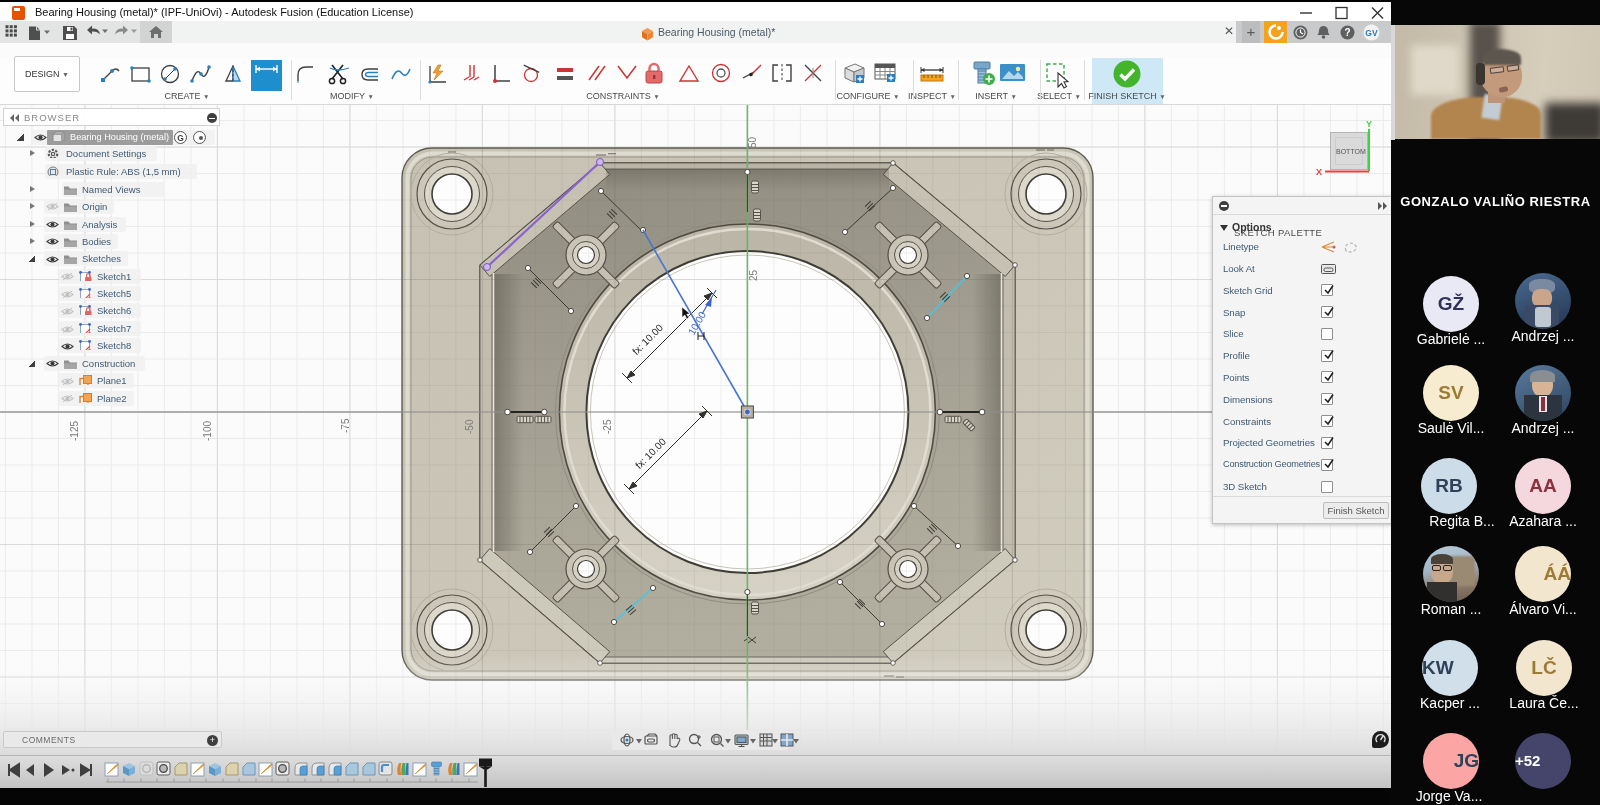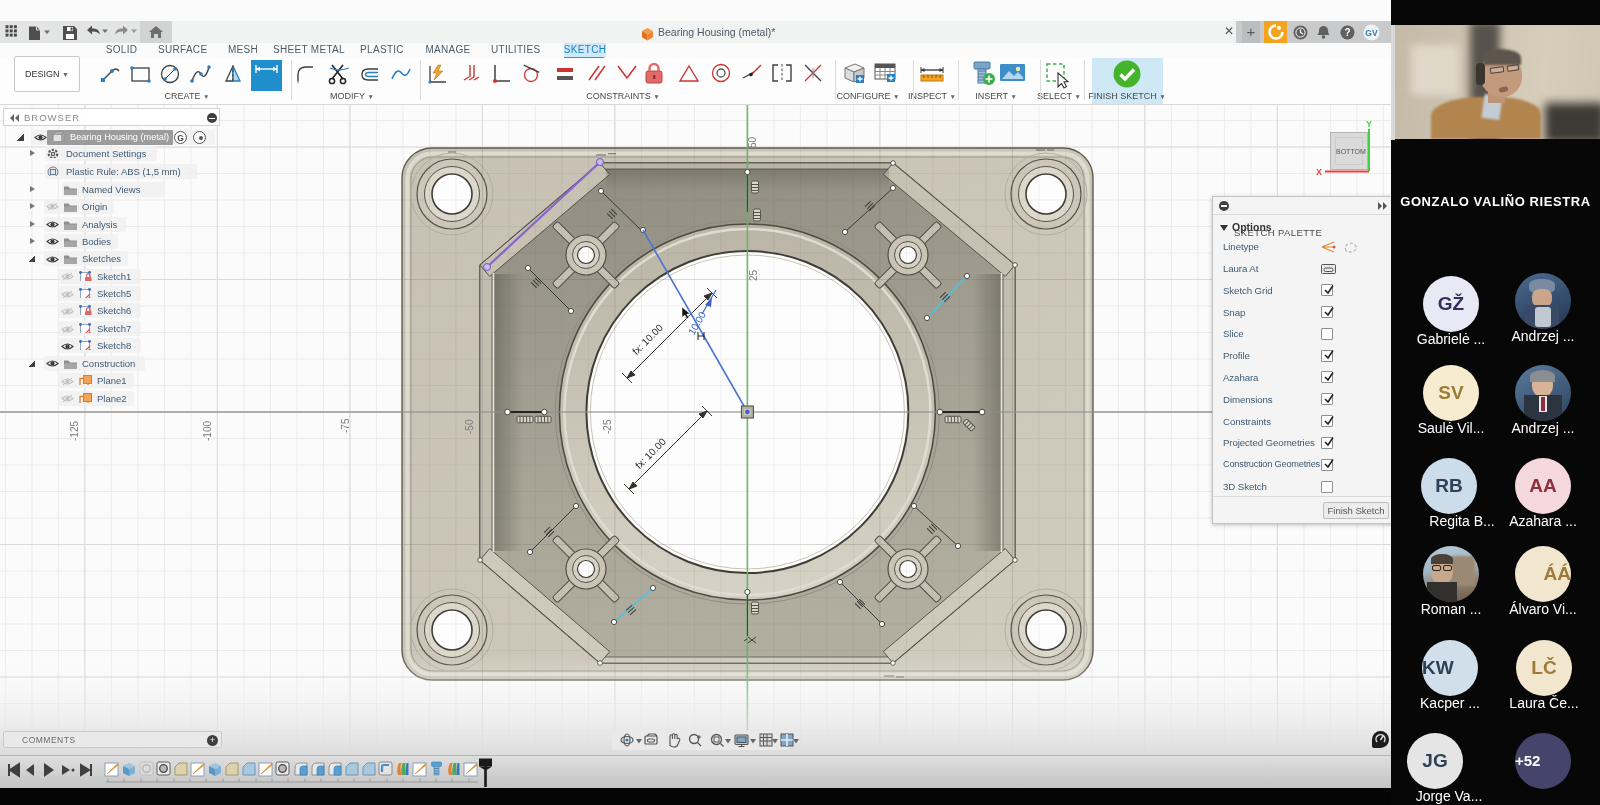--- a/index.html
+++ b/index.html
@@ -819,21 +819,21 @@
           </svg>Options</div>
  <div id="prows">
           <div class="prow" style="top:43.69999999999999px">Linetype</div>
 <svg style="position:absolute;left:108px;top:42.69999999999999px" width="16" height="14">
             <path d="M1 7 L13 2 M1 7 L13 12 M1 7 H14" stroke="#e08a30" stroke-width="1.2" fill="none"></path>
             <circle cx="13" cy="7" r="1.5" fill="#e05050"></circle>
           </svg>
 <svg style="position:absolute;left:130px;top:42.69999999999999px" width="16" height="14">
             <path d="M3 11 Q1 6 5 4 Q9 2 12 5 Q15 8 11 11 Q7 13 3 11Z" fill="none" stroke="#b9b9b9" stroke-width="1.3" stroke-dasharray="3 2"></path>
           </svg>
-<div class="prow" style="top:65.60000000000002px">Laura At</div>
+<div class="prow" style="top:65.60000000000002px">Look At</div>
 <svg style="position:absolute;left:108px;top:65.60000000000002px" width="15" height="12">
             <rect x="0.5" y="1.5" width="14" height="9" rx="1" fill="#e8e8e8" stroke="#555"></rect>
             <rect x="3" y="5" width="9" height="3.5" rx="1.5" fill="none" stroke="#555"></rect>
           </svg>
 <div class="prow" style="top:87.60000000000002px">Sketch Grid</div>
 <span class="cbx" style="left:108px;top:87.10000000000002px">
             <svg width="12" height="12" style="position:absolute;left:0.5px;top:-1.5px">
               <path d="M2 6 L5 9 L10 1.5" fill="none" stroke="#222" stroke-width="1.6"></path>
             </svg>
           </span>
@@ -844,21 +844,21 @@
             </svg>
           </span>
 <div class="prow" style="top:131.39999999999998px">Slice</div>
 <span class="cbx" style="left:108px;top:130.89999999999998px"></span>
 <div class="prow" style="top:153.39999999999998px">Profile</div>
 <span class="cbx" style="left:108px;top:152.89999999999998px">
             <svg width="12" height="12" style="position:absolute;left:0.5px;top:-1.5px">
               <path d="M2 6 L5 9 L10 1.5" fill="none" stroke="#222" stroke-width="1.6"></path>
             </svg>
           </span>
-<div class="prow" style="top:174.89999999999998px">Azahara</div>
+<div class="prow" style="top:174.89999999999998px">Points</div>
 <span class="cbx" style="left:108px;top:174.39999999999998px">
             <svg width="12" height="12" style="position:absolute;left:0.5px;top:-1.5px">
               <path d="M2 6 L5 9 L10 1.5" fill="none" stroke="#222" stroke-width="1.6"></path>
             </svg>
           </span>
 <div class="prow" style="top:196.89999999999998px">Dimensions</div>
 <span class="cbx" style="left:108px;top:196.39999999999998px">
             <svg width="12" height="12" style="position:absolute;left:0.5px;top:-1.5px">
               <path d="M2 6 L5 9 L10 1.5" fill="none" stroke="#222" stroke-width="1.6"></path>
             </svg>
@@ -968,20 +968,29 @@
 <svg style="position:absolute;left:160px;top:9px" width="6" height="5">
           <path d="M0 0 H6 L3 4.5Z" fill="#666"></path>
         </svg>
 <svg style="position:absolute;left:181px;top:9px" width="6" height="5">
           <path d="M0 0 H6 L3 4.5Z" fill="#666"></path>
         </svg>
       </div>
 <div id="perf"><svg width="17" height="17">
           <path d="M5 11 A4.5 4.5 0 1 1 12 11" fill="none" stroke="#ddd" stroke-width="1.5"></path>
           <line x1="8.5" y1="9" x2="11" y2="5" stroke="#ddd" stroke-width="1.5"></line>
+        </svg></div>
+  </div>
+  <div id="titlebar">
+    <div id="fulogo"></div>
+    <div class="ttext">Bearing Housing (metal)* (IPF-UniOvi) - Autodesk Fusion (Education License)</div>
+    <div id="wbtns"><svg width="115" height="18">
+          <line x1="24" y1="9" x2="36" y2="9" stroke="#333" stroke-width="1.4"></line>
+          <rect x="60" y="3.5" width="11" height="11" fill="none" stroke="#333" stroke-width="1.3"></rect>
+          <path d="M96 3.5 L107 14.5 M107 3.5 L96 14.5" stroke="#333" stroke-width="1.4"></path>
         </svg></div>
   </div>
   <div id="tabstrip">
       <div style="position:absolute;left:1236px;top:0;width:155px;height:22px;background:#c9cacb"></div>
       <span style="position:absolute;left:1224px;top:3px;font-size:12px;color:#555;z-index:3">✕</span>
       <div style="position:absolute;left:1242px;top:0px;width:18px;height:22px;background:#bcbdbe;color:#5a5a5a;font-size:15px;text-align:center;line-height:21px;">+</div>
       <div style="position:absolute;left:1264px;top:0px;width:23px;height:22px;background:#f5a31c"></div>
       <svg style="position:absolute;left:1268px;top:3px" width="16" height="16">
         <circle cx="8" cy="8" r="6.5" fill="none" stroke="#fff" stroke-width="2.6"></circle>
         <rect x="8" y="0" width="8" height="8" fill="#f5a31c"></rect>
@@ -1040,32 +1049,20 @@
       <div id="doctab">
         <svg width="22" height="22" style="position:absolute;left:466px;top:3px">
           <g transform="translate(4,4) scale(0.78)">
             <path d="M0 4 L7 0 L14 4 L7 8 Z" fill="#f59a4a"></path>
             <path d="M0 4 L7 8 V16 L0 12 Z" fill="#e2701d"></path>
             <path d="M14 4 L7 8 V16 L14 12 Z" fill="#ef8430"></path>
           </g>
         </svg>
         <span style="position:absolute;left:486px;top:4.5px;font-size:10.5px;color:#4a5a66">Bearing Housing (metal)*</span>
       </div>
-    </div>
-  <div id="ribbontabs">
-      <span class="rtab" style="left:121.5px;transform:translateX(-50%)">SOLID</span>
-      <span class="rtab" style="left:182.7px;transform:translateX(-50%)">SURFACE</span>
-      <span class="rtab" style="left:243px;transform:translateX(-50%)">MESH</span>
-      <span class="rtab" style="left:309px;transform:translateX(-50%)">SHEET METAL</span>
-      <span class="rtab" style="left:382px;transform:translateX(-50%)">PLASTIC</span>
-      <span class="rtab" style="left:448px;transform:translateX(-50%)">MANAGE</span>
-      <span class="rtab" style="left:515.7px;transform:translateX(-50%)">UTILITIES</span>
-      <span style="position:absolute;left:564px;top:0;width:42px;height:15px;background:#cfe9f8"></span>
-      <span class="rtab" style="left:585px;transform:translateX(-50%);color:#1687c4;z-index:2">SKETCH</span>
-      <span style="position:absolute;left:564px;top:14px;width:40px;height:3px;background:#19a0dd"></span>
     </div>
   <div id="ribbon">
       <div style="position:absolute;left:1092px;top:0;width:71px;height:46px;background:#cfe8f6"></div>
       <div style="position:absolute;left:14px;top:-2px;width:66px;height:36px;background:#fff;border:1px solid #c8c8c8;border-radius:2px;font-size:9px;color:#333;text-align:center;line-height:34px;">DESIGN <span style="font-size:7px;color:#666">▼</span></div>
       <div style="position:absolute;left:187px;top:33px;transform:translateX(-50%);font-size:9px;color:#4a4a4a;white-space:nowrap">CREATE <span style="font-size:6.5px;color:#666">▼</span></div>
       <div style="position:absolute;left:352px;top:33px;transform:translateX(-50%);font-size:9px;color:#4a4a4a;white-space:nowrap">MODIFY <span style="font-size:6.5px;color:#666">▼</span></div>
       <div style="position:absolute;left:623px;top:33px;transform:translateX(-50%);font-size:9px;color:#4a4a4a;white-space:nowrap">CONSTRAINTS <span style="font-size:6.5px;color:#666">▼</span></div>
       <div style="position:absolute;left:868px;top:33px;transform:translateX(-50%);font-size:9px;color:#4a4a4a;white-space:nowrap">CONFIGURE <span style="font-size:6.5px;color:#666">▼</span></div>
       <div style="position:absolute;left:932px;top:33px;transform:translateX(-50%);font-size:9px;color:#4a4a4a;white-space:nowrap">INSPECT <span style="font-size:6.5px;color:#666">▼</span></div>
       <div style="position:absolute;left:996px;top:33px;transform:translateX(-50%);font-size:9px;color:#4a4a4a;white-space:nowrap">INSERT <span style="font-size:6.5px;color:#666">▼</span></div>
@@ -1413,16 +1410,16 @@
         <div style="position:absolute;left:4px;top:36px;width:30px;height:20px;background:#32302e"></div>
       </div>
     </div>
     <div style="position:absolute;left:15px;top:601px;width:90px;text-align:center;font-size:14px;color:#fff;white-space:nowrap">Roman ...</div>
     <div style="position:absolute;left:124px;top:546px;width:56px;height:56px;border-radius:50%;background:#f3e6cf;color:#9c7b35;font-size:19px;font-weight:bold;text-align:right;line-height:56px">ÁÁ</div>
     <div style="position:absolute;left:107px;top:601px;width:90px;text-align:center;font-size:14px;color:#fff;white-space:nowrap">Álvaro Vi...</div>
     <div style="position:absolute;left:31px;top:640px;width:56px;height:56px;border-radius:50%;background:#d0dfe9;color:#2f4158;font-size:19px;font-weight:bold;line-height:56px">KW</div>
     <div style="position:absolute;left:14px;top:695px;width:90px;text-align:center;font-size:14px;color:#fff;white-space:nowrap">Kacper ...</div>
     <div style="position:absolute;left:125px;top:640px;width:56px;height:56px;border-radius:50%;background:#f3e6cf;color:#9c7b35;font-size:19px;font-weight:bold;text-align:center;line-height:56px">LČ</div>
     <div style="position:absolute;left:108px;top:695px;width:90px;text-align:center;font-size:14px;color:#fff;white-space:nowrap">Laura Če...</div>
-    <div style="position:absolute;left:16px;top:733px;width:56px;height:56px;border-radius:50%;background:#e5e5e5;color:#2f4158;font-size:19px;font-weight:bold;text-align:center;line-height:56px">JG</div>
+    <div style="position:absolute;left:32px;top:733px;width:56px;height:56px;border-radius:50%;background:#fca5a5;color:#2f4158;font-size:19px;font-weight:bold;text-align:right;line-height:56px">JG</div>
     <div style="position:absolute;left:13px;top:788px;width:90px;text-align:center;font-size:14px;color:#fff;white-space:nowrap">Jorge Va...</div>
     <div style="position:absolute;left:124px;top:733px;width:56px;height:56px;border-radius:50%;background:#45456b;color:#fff;font-size:15px;font-weight:bold;text-align:left;line-height:56px">+52</div>
   </div>
 
 </body></html>

